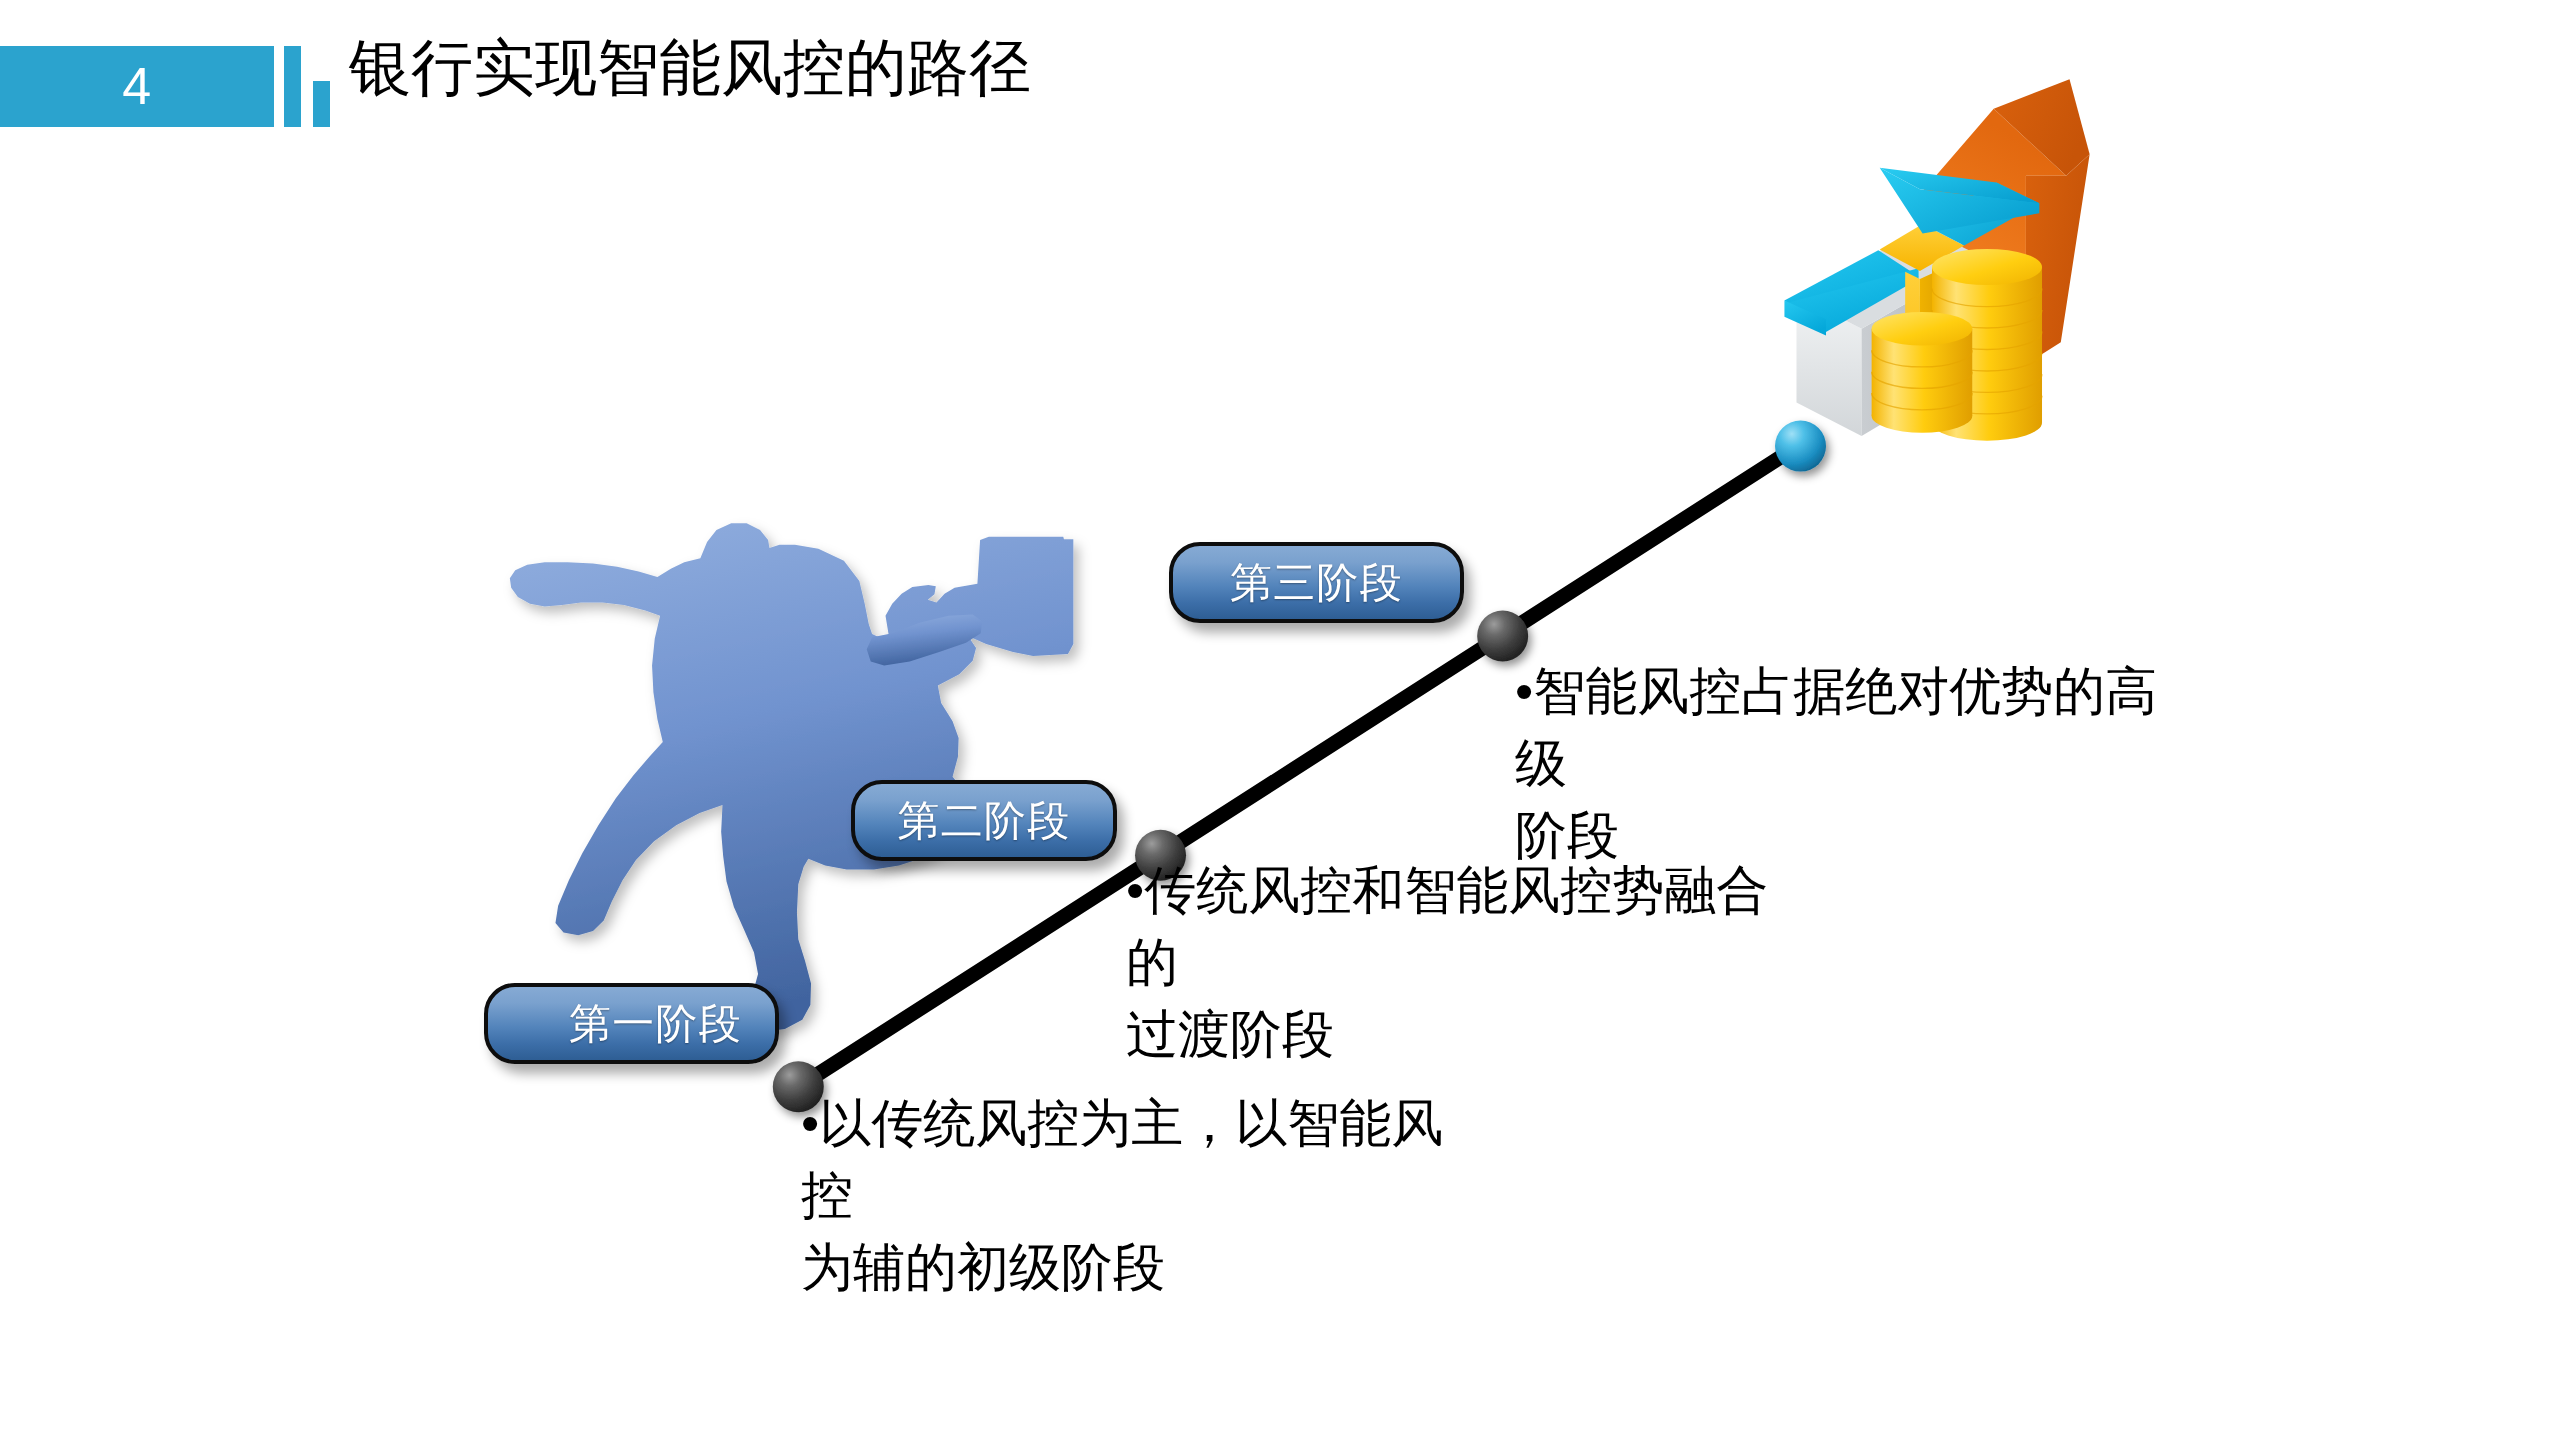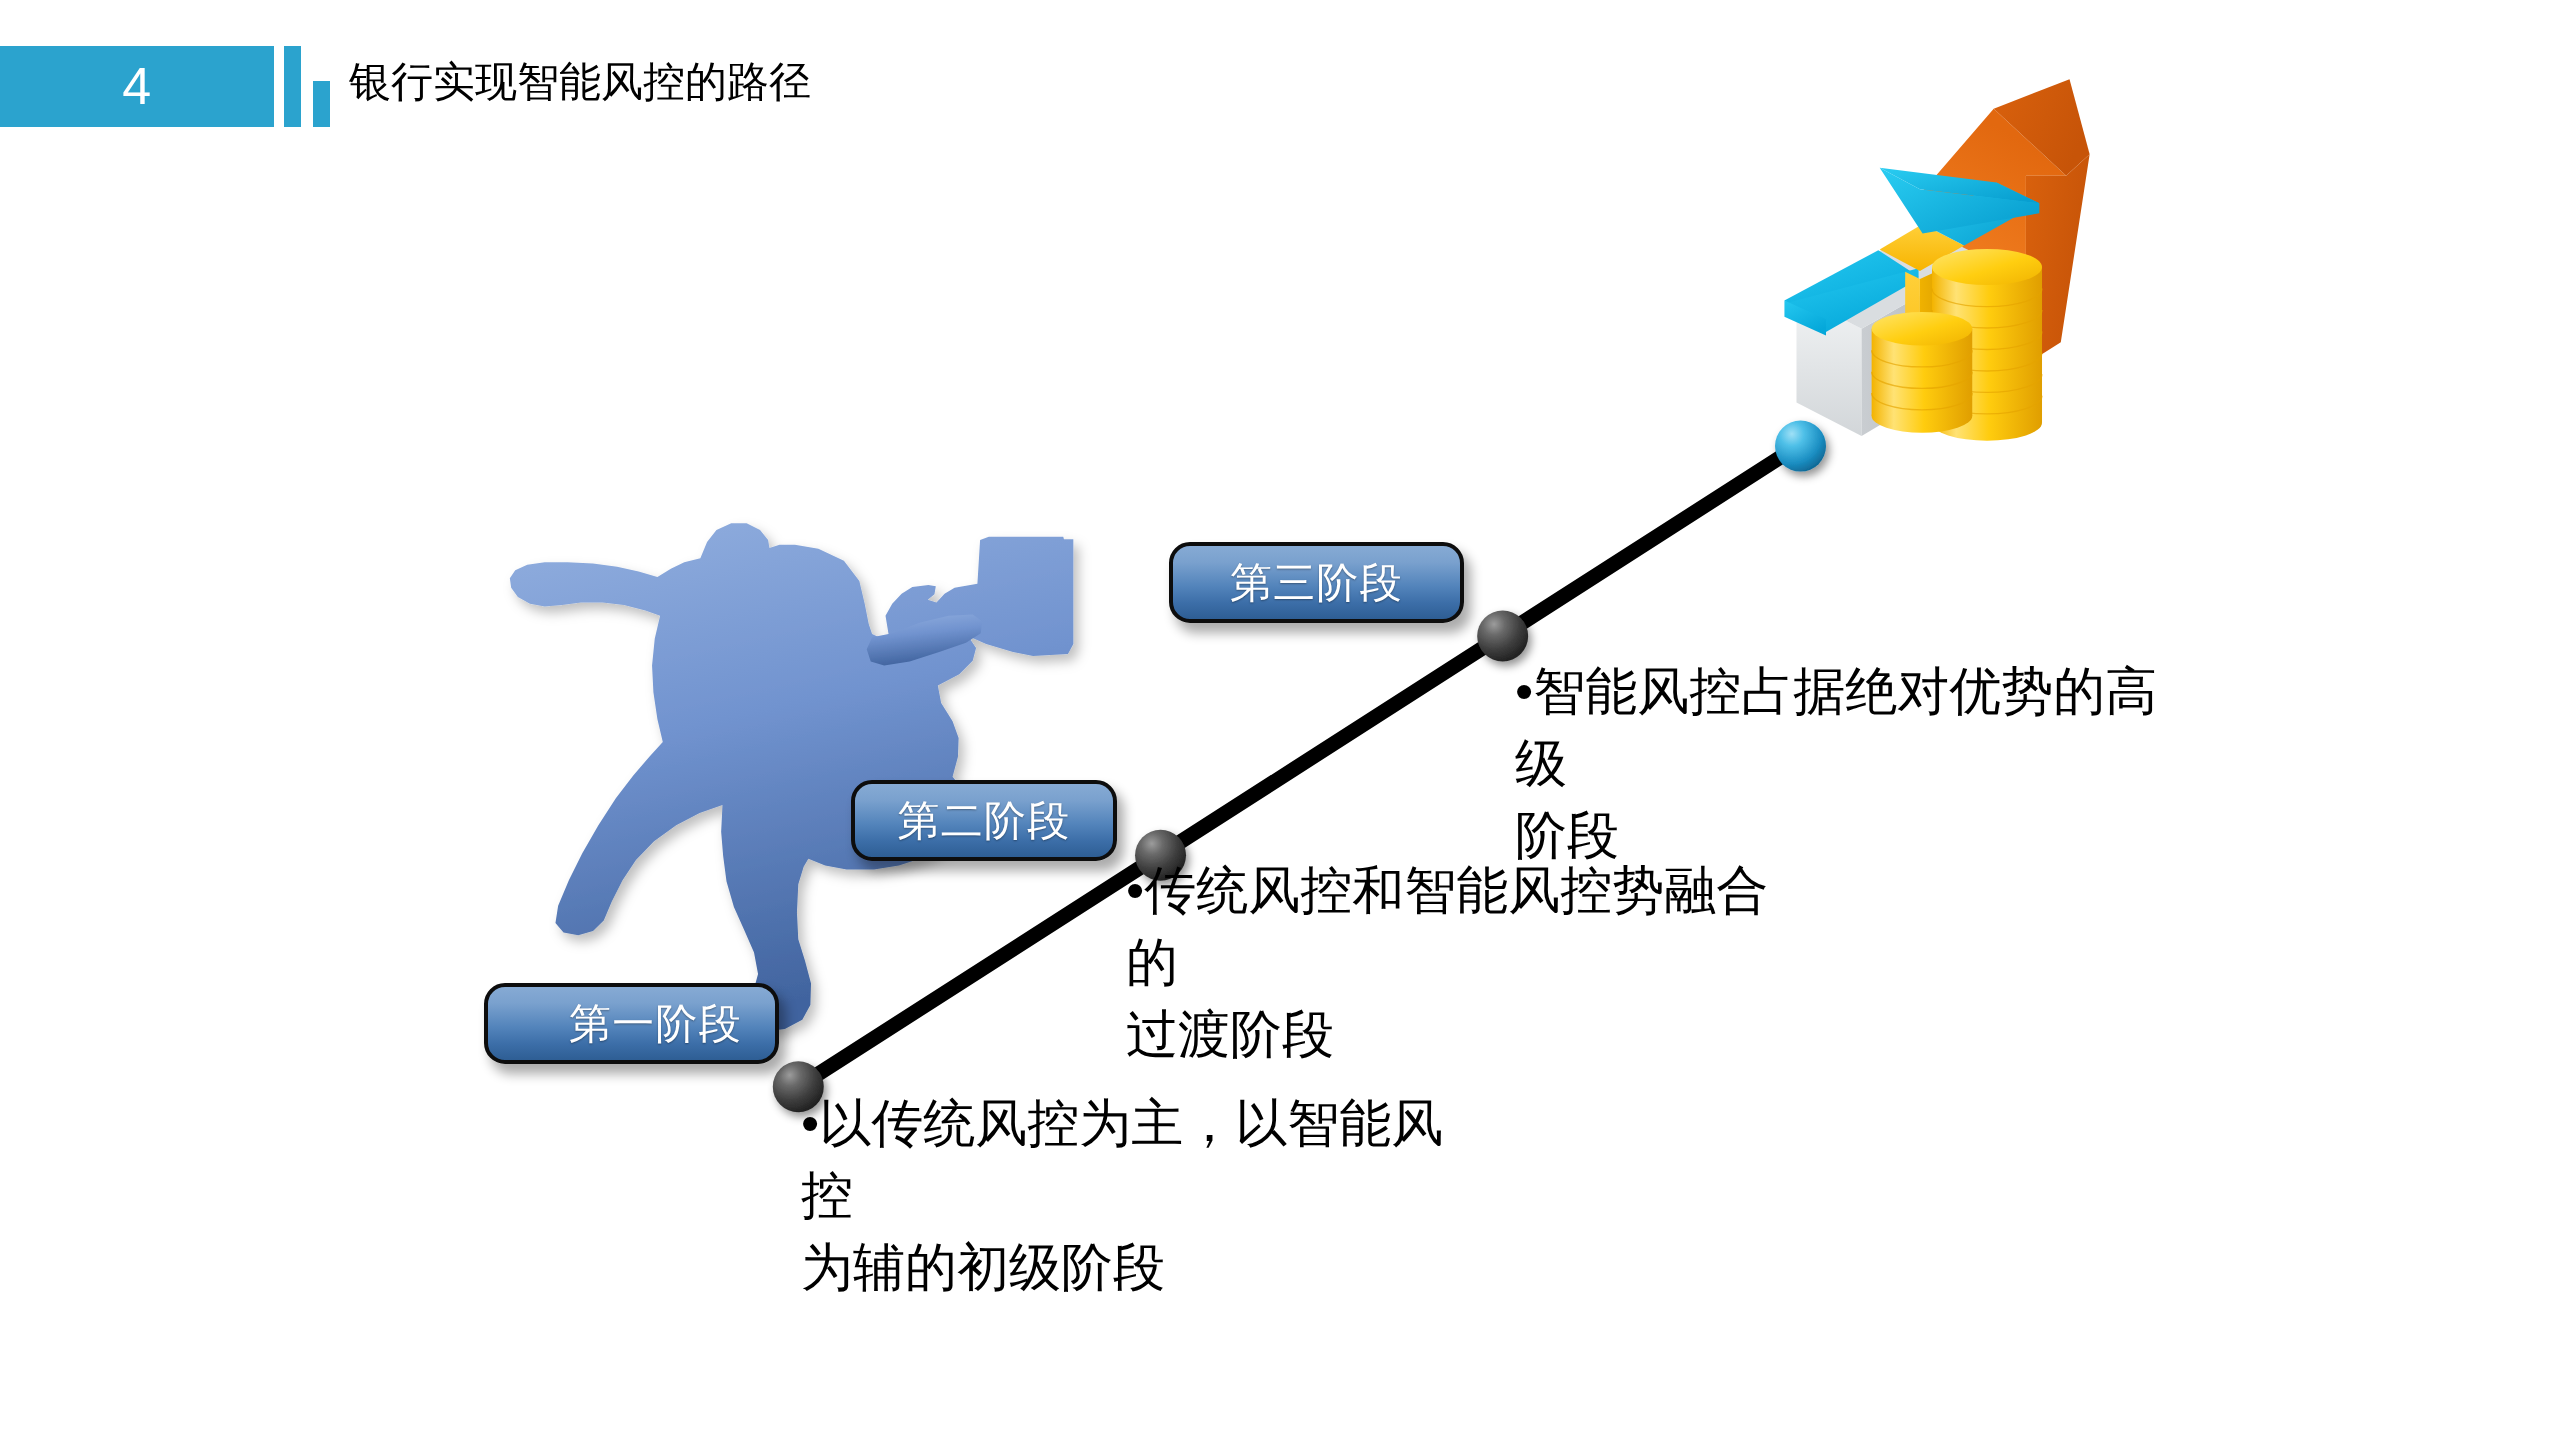--- a/index.html
+++ b/index.html
@@ -51,33 +51,33 @@
     position: absolute;
     left: 313px;
     top: 81px;
     width: 17.4px;
     height: 46px;
     background: #2BA3CE;
   }
   #page-title {
     position: absolute;
     left: 349px;
-    top: 35px;
-    font-size: 42px;
+    top: 21px;
+    font-size: 62px;
     line-height: 94px;
     color: #000000;
     white-space: nowrap;
     font-weight: 400;
   }
 
   
   .stage-badge {
     position: absolute;
     border: 4.7px solid #0d0d0d;
-    border-radius: 21px;
+    border-radius: 31px;
     background: linear-gradient(to bottom, #86AAD4 0%, #7AA1CE 22%, #5384BB 55%, #3C6EA8 78%, #2E5E94 100%);
     box-shadow: 6.7px 9.4px 12px rgba(0,0,0,0.33);
     display: flex;
     align-items: center;
     justify-content: center;
     box-sizing: border-box;
   }
   .stage-badge-label {
     color: #ffffff;
     font-size: 42px;

